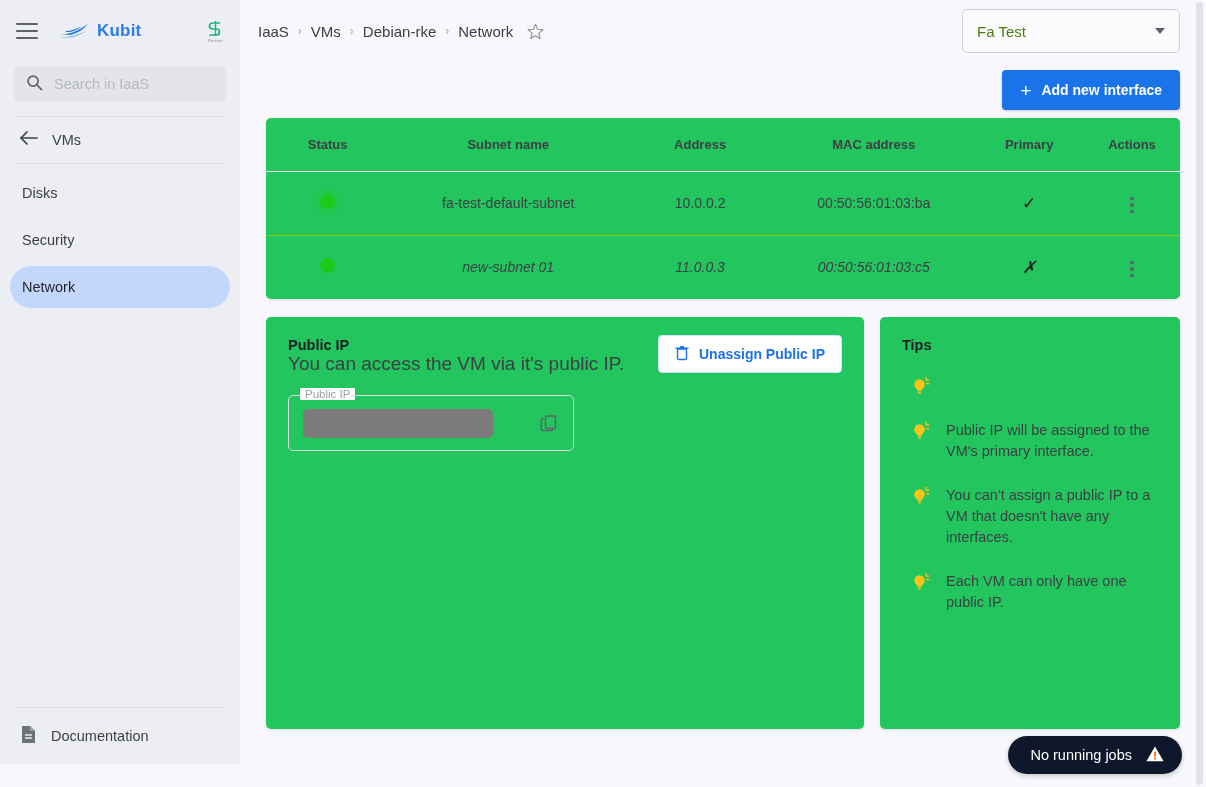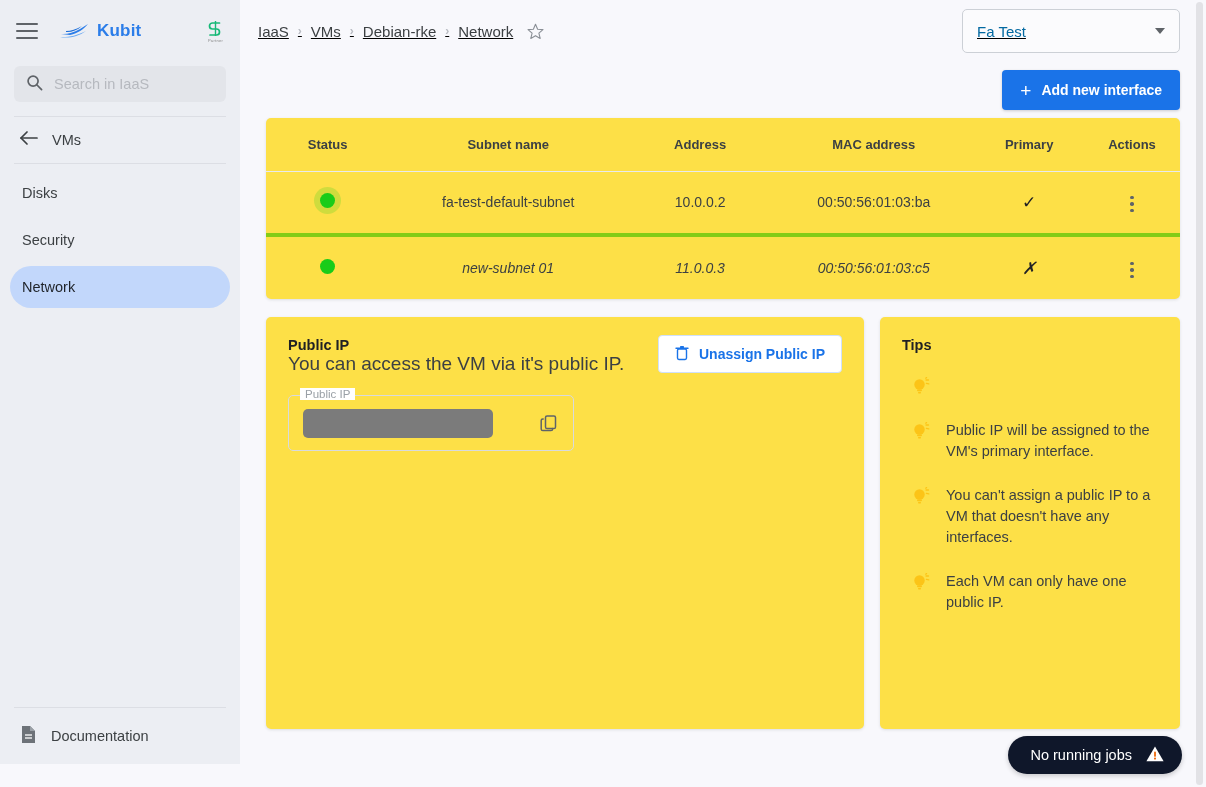--- a/index.html
+++ b/index.html
@@ -57,57 +57,57 @@
   .sb-bottom { margin-top: auto; }
   .sb-bottom-divider { height: 1px; background: #dcdee4; margin: 0 14px; }
   .doc-item {
     height: 56px; display: flex; align-items: center; gap: 14px;
     padding: 0 20px; cursor: pointer; font-size: 14.5px; color: #3c4043;
   }
 
   
   .main { flex: 1; position: relative; height: 787px; background: #f8f8fc; }
 
-  .topbar { height: 62px; display: flex; align-items: center; padding: 0 26px 0 18px; text-decoration: underline; }
+  .topbar { height: 62px; display: flex; align-items: center; padding: 0 26px 0 18px; }
   .crumbs { display: flex; align-items: center; gap: 9px; font-size: 15px; color: #3c4043; }
   .crumb { cursor: pointer; }
   .crumb.last { cursor: default; }
   .crumb-sep { color: #b9bcc3; font-size: 12px; font-weight: bold; }
   .star { margin-left: 5px; cursor: pointer; line-height: 0; }
 
   .select {
     margin-left: auto; width: 218px; height: 44px; border: 1px solid #ccd0d6;
     border-radius: 5px; background: #fbfbfd; display: flex; align-items: center;
     padding: 0 14px; cursor: pointer;
   }
-  .select-val { font-size: 15px; color: #0369a1; }
+  .select-val { font-size: 15px; color: #4d7c0f; }
   .caret { margin-left: auto; width: 0; height: 0; border-left: 5px solid transparent;
            border-right: 5px solid transparent; border-top: 6px solid #5f6368; }
 
   .actionbar { height: 56px; display: flex; align-items: center; justify-content: flex-end; padding: 0 26px; }
   .btn-primary {
     height: 40px; background: #1a73e8; color: #fff; border: none; border-radius: 4px;
     padding: 0 18px; display: flex; align-items: center; gap: 10px; cursor: pointer;
     font-family: "Liberation Sans", sans-serif; font-size: 14px; font-weight: bold;
     box-shadow: 0 1px 3px rgba(0,0,0,.18);
   }
   .plus { font-size: 19px; font-weight: normal; line-height: 1; }
 
   
   .card {
-    background: #fde047; border-radius: 5px; box-shadow: 0 1px 3px rgba(60,64,67,.14);
+    background: #22c55e; border-radius: 5px; box-shadow: 0 1px 3px rgba(60,64,67,.14);
   }
   .table-card { margin: 0 26px; }
   table { width: 100%; border-collapse: collapse; table-layout: fixed; }
   thead th {
     font-size: 13px; color: #3c4043; font-weight: bold; height: 53px;
     border-bottom: 1px solid #e8eaed; text-align: center;
   }
   tbody td { height: 64px; text-align: center; font-size: 14px; color: #3c4043;
-             border-bottom: 4px solid #84cc16; }
+             border-bottom: 1px solid #84cc16; }
   tbody tr:last-child td { border-bottom: none; font-style: italic; }
   .col-status { width: 13.5%; }
   .col-subnet { width: 26%; }
   .col-addr   { width: 16%; }
   .col-mac    { width: 22%; }
   .col-prim   { width: 12%; }
   .col-act    { width: 10.5%; }
 
   .dot { width: 15px; height: 15px; border-radius: 50%; background: #19cc19; display: inline-block; }
   .dot.glow { box-shadow: 0 0 0 6px rgba(25,204,25,.20); }

